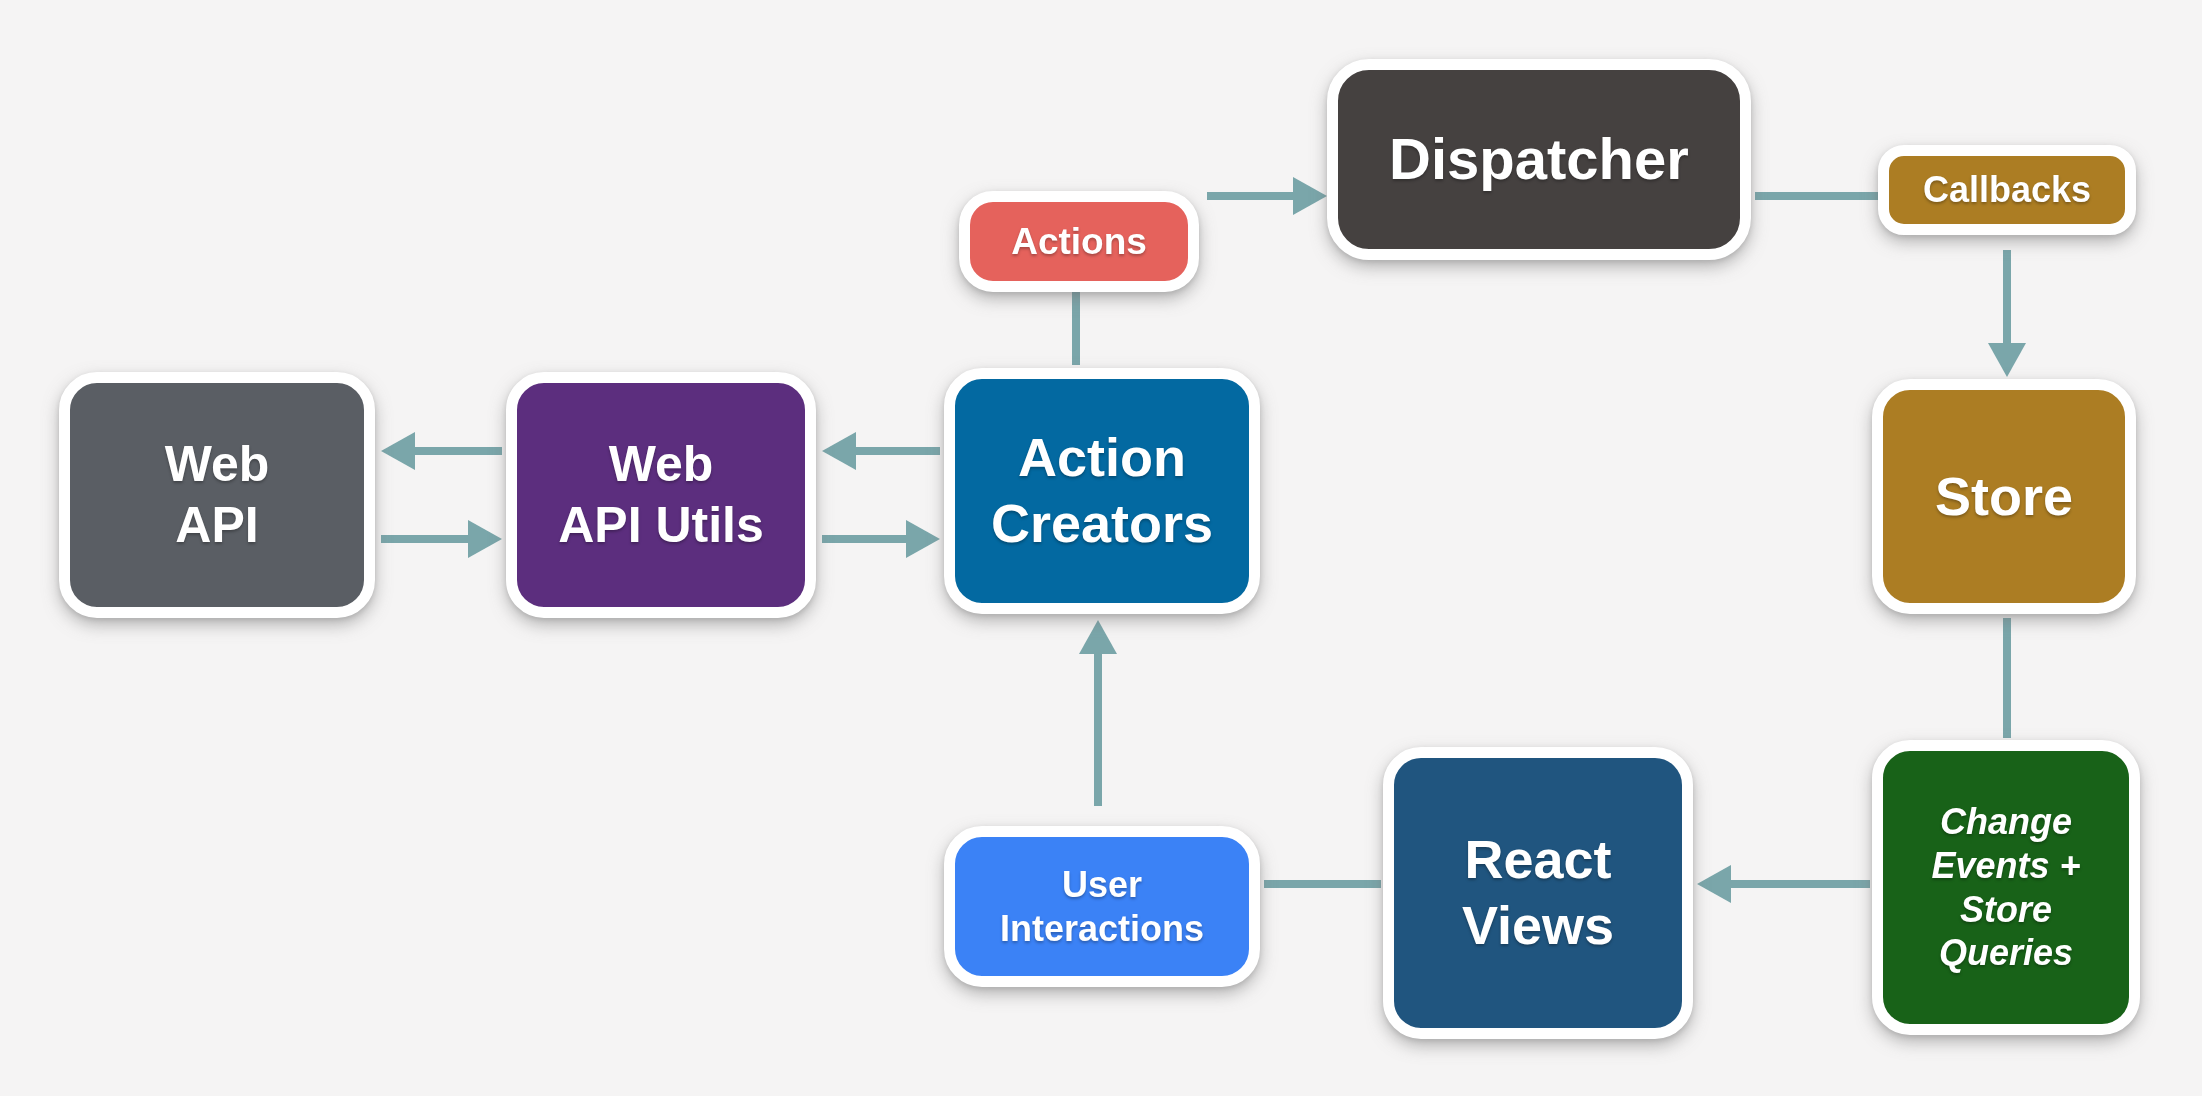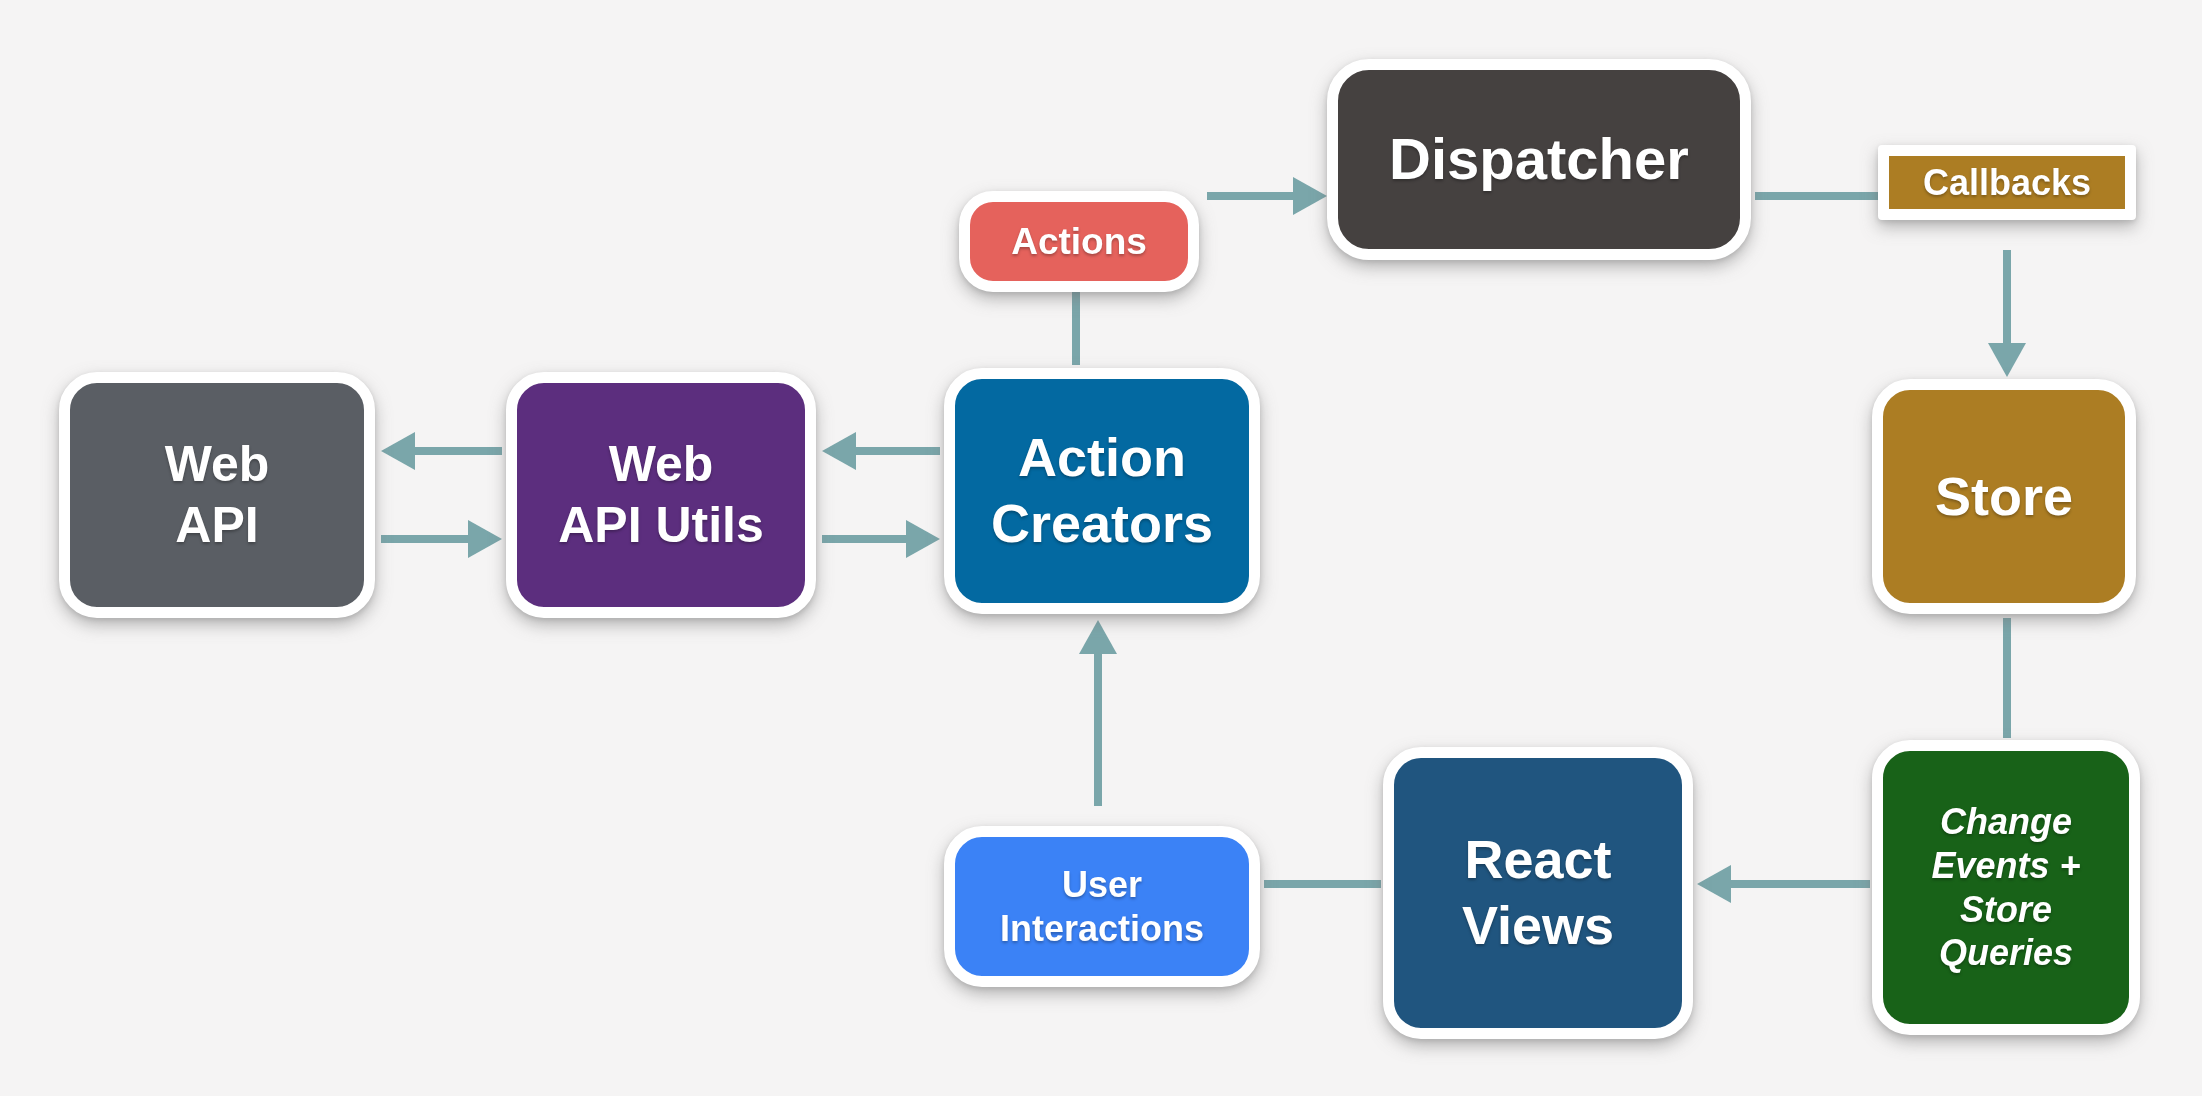--- a/index.html
+++ b/index.html
@@ -24,21 +24,21 @@
     box-shadow:0 7px 16px rgba(120,120,120,.5),0 2px 5px rgba(0,0,0,.12);
     color:#ffffff;font-weight:bold;text-align:center;
   }
   .node .label{
     white-space:pre-line;
     line-height:1.22;
     text-shadow:0 2px 3px rgba(0,0,0,.28);
   }
   #n-actions          {left:959px;  top:145px; width:240px; height:101px; font-size:37px; border-radius:34px;}
   #n-dispatcher       {left:1327px; top:59px;  width:424px; height:201px; font-size:58px; border-radius:42px;}
-  #n-callbacks        {left:1878px; top:145px; width:258px; height:75px; font-size:36px; border-radius:4px;align-items:center;}
+  #n-callbacks        {left:1878px; top:145px; width:258px; height:90px; font-size:36px; border-radius:26px;align-items:center;}
   #n-web-api          {left:59px;   top:372px; width:316px; height:246px; font-size:50px;}
   #n-web-api-utils    {left:506px;  top:372px; width:310px; height:246px; font-size:50px;}
   #n-action-creators  {left:944px;  top:368px; width:316px; height:246px; font-size:54px;}
   #n-store            {left:1872px; top:379px; width:264px; height:235px; font-size:54px;}
   #n-user-interactions{left:944px;  top:808px; width:316px; height:161px; font-size:36px;}
   #n-react-views      {left:1383px; top:747px; width:310px; height:292px; font-size:54px;}
   #n-change-events    {left:1872px; top:740px; width:268px; height:295px; font-size:36px;}
 
   
   .edge-line{position:absolute;background:var(--arrow);}

